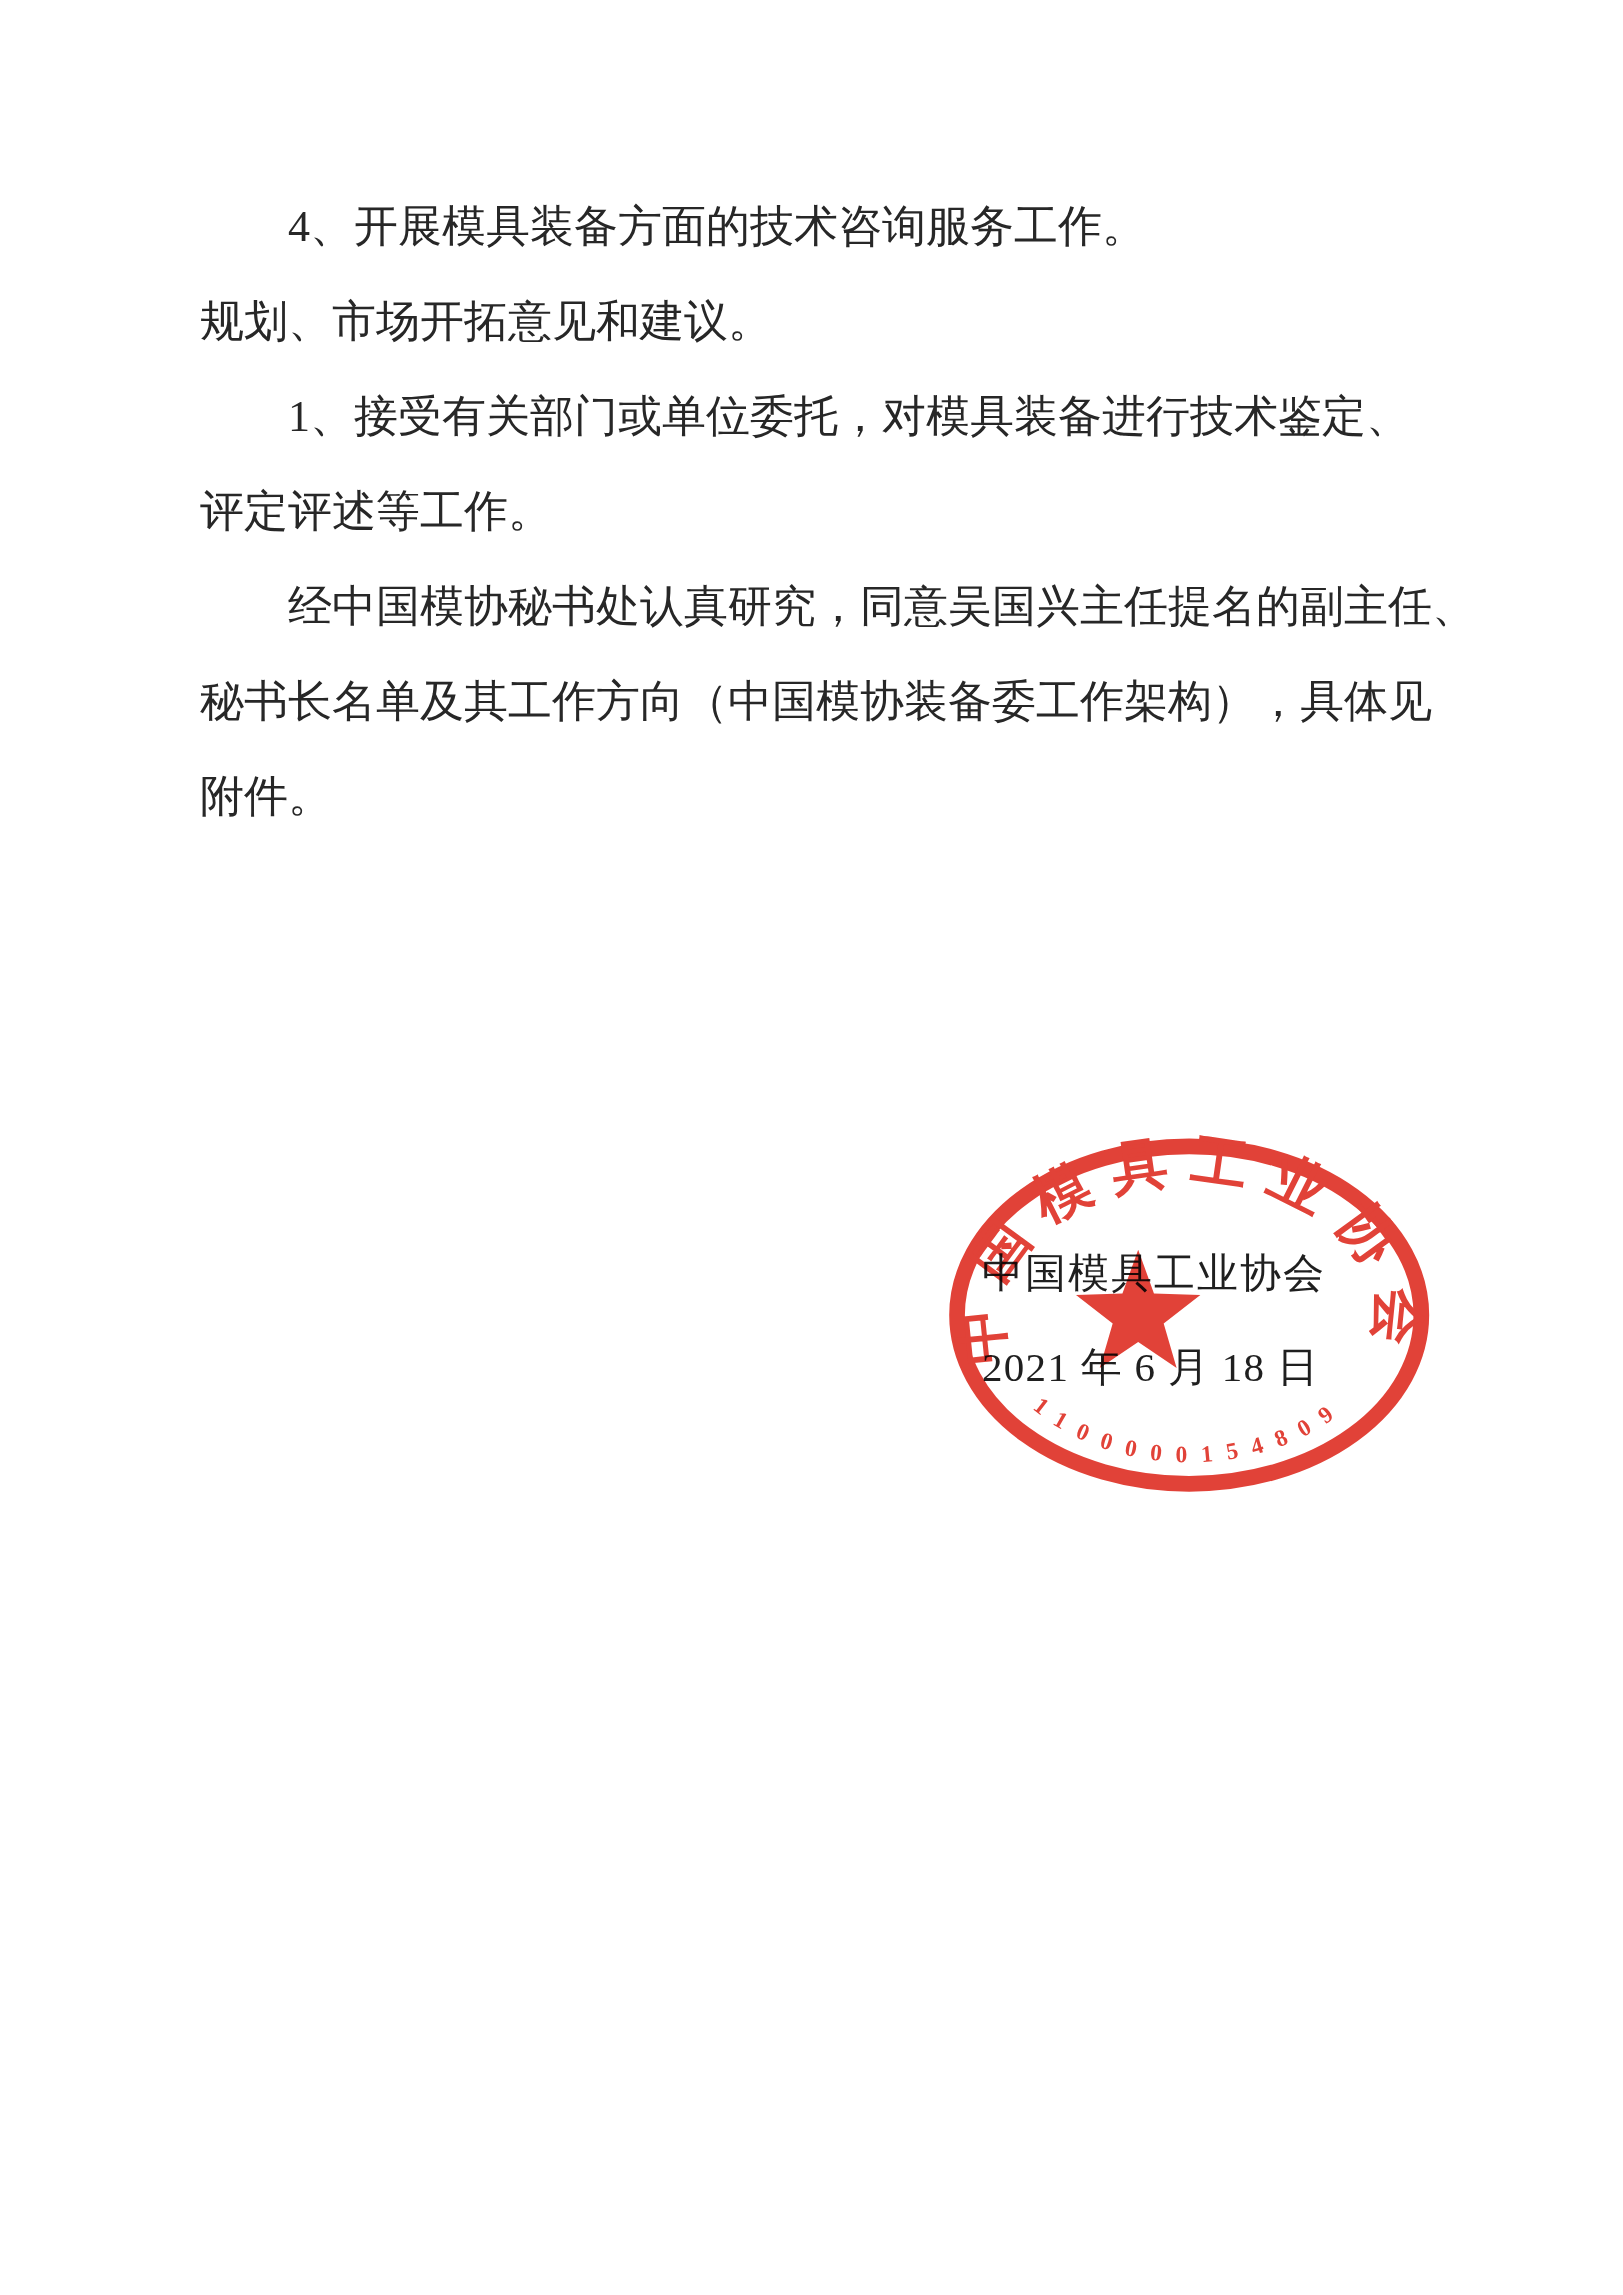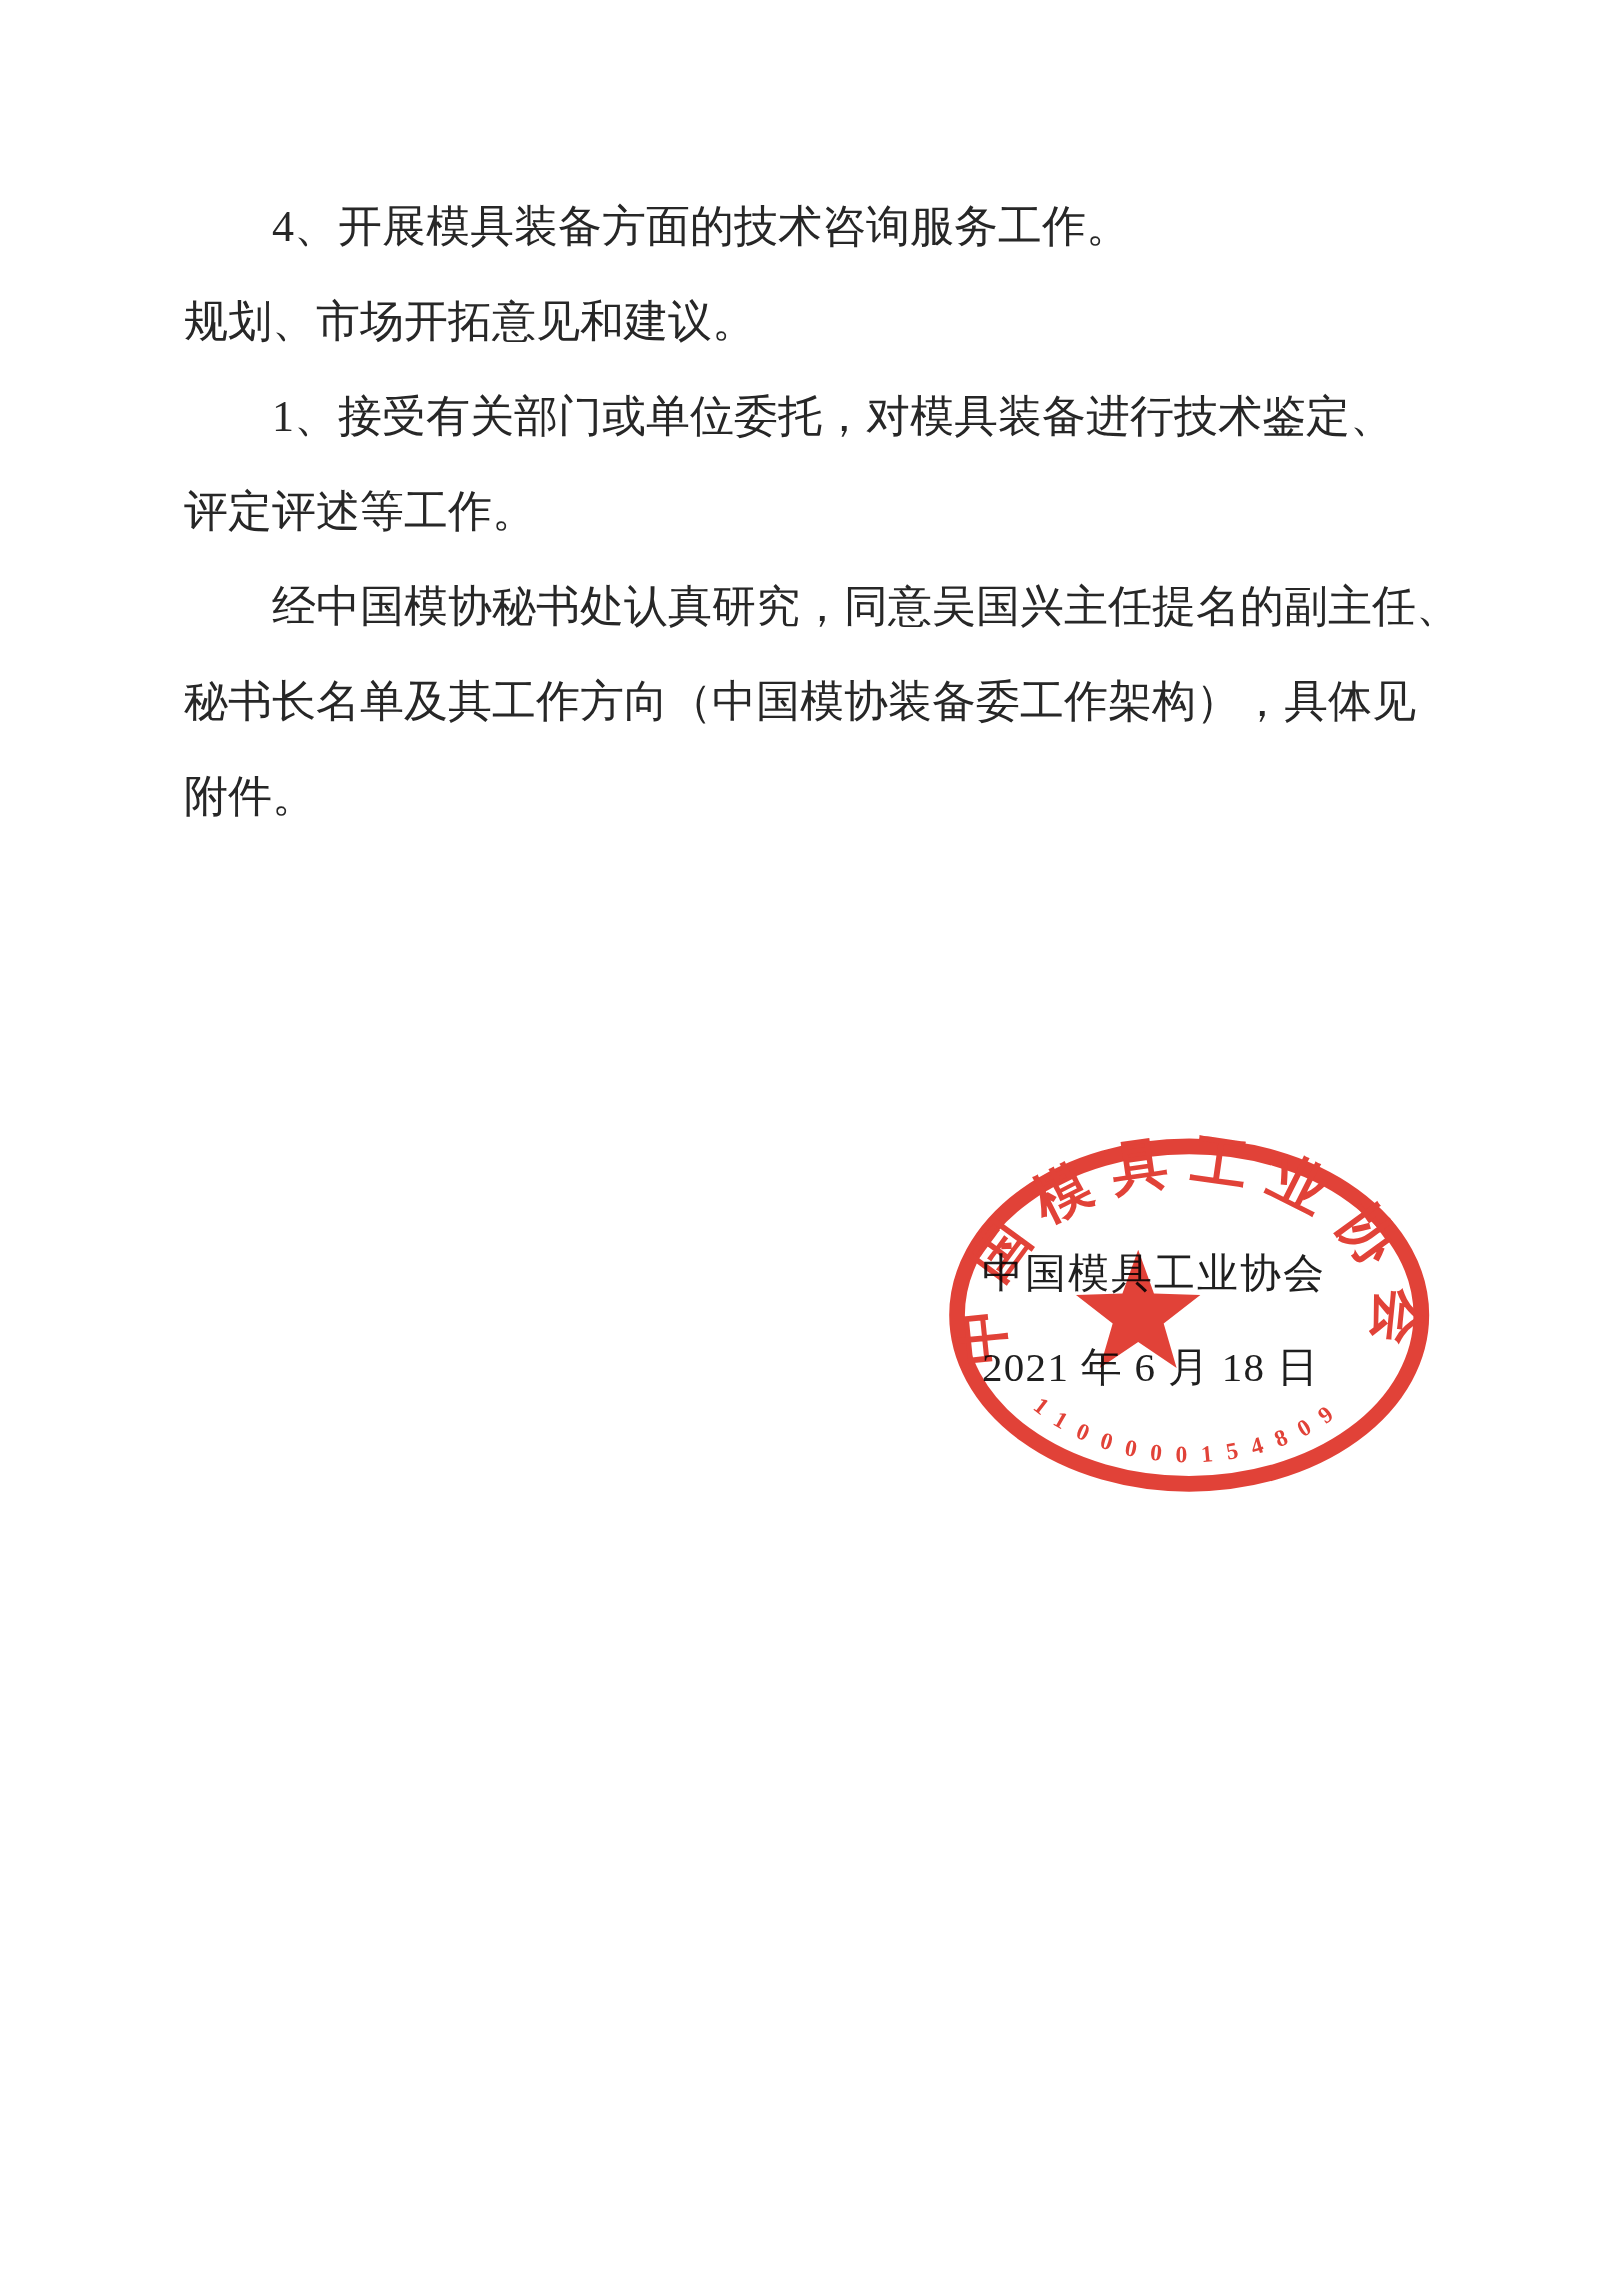--- a/index.html
+++ b/index.html
@@ -6,21 +6,21 @@
   body{
     width:1623px;height:2295px;
     background:#ffffff;
     font-family:"Liberation Serif","DejaVu Serif",serif;
     position:relative;
     overflow:hidden;
   }
   .page{position:absolute;inset:0;background:#ffffff;}
   .body-text{
     position:absolute;
-    left:184px;top:179px;
+    left:200px;top:179px;
     width:1250px;
     color:#272727;
   }
   .doc-line{
     height:95px;
     line-height:95px;
     font-size:44px;
     letter-spacing:0px;
     white-space:nowrap;
     text-align:left;

